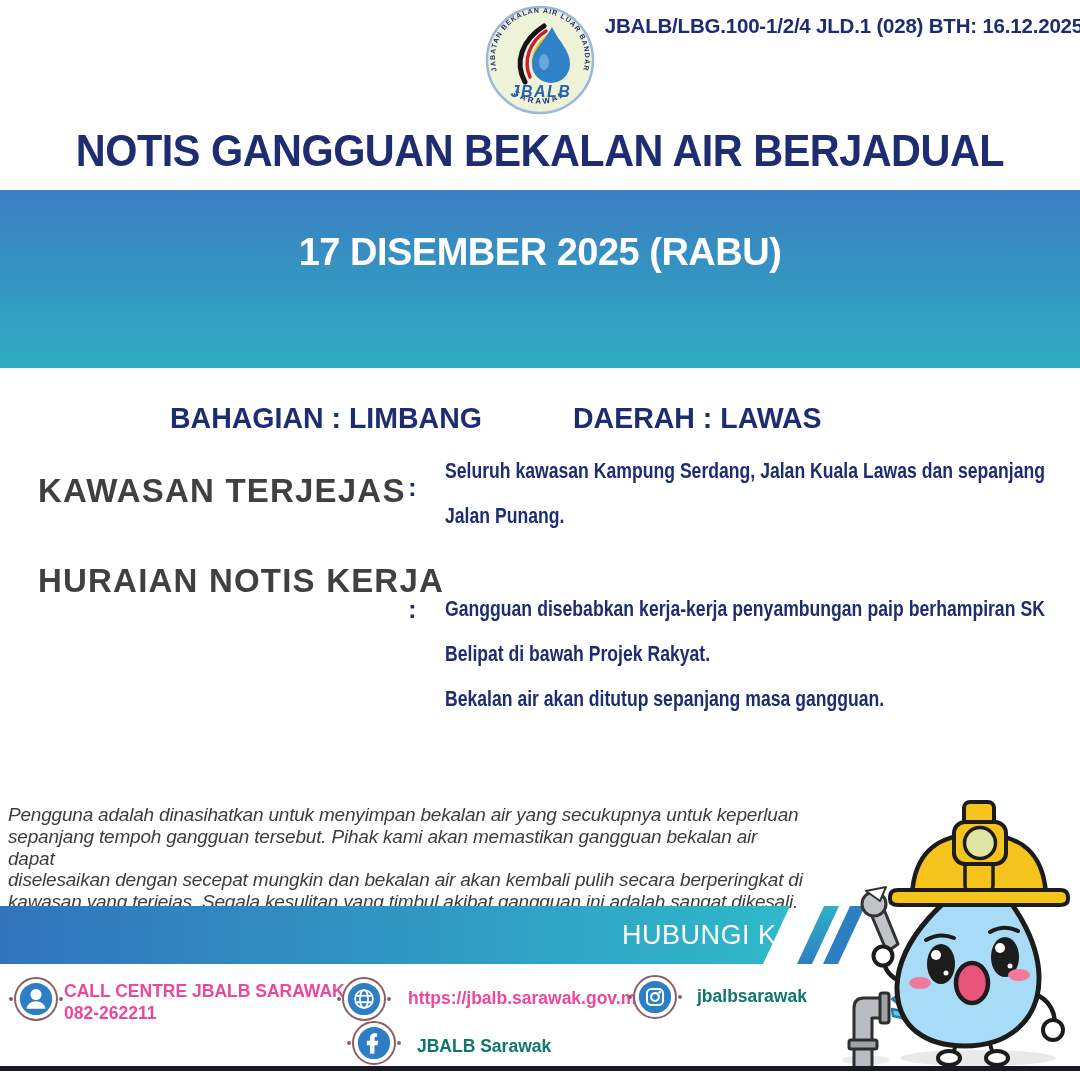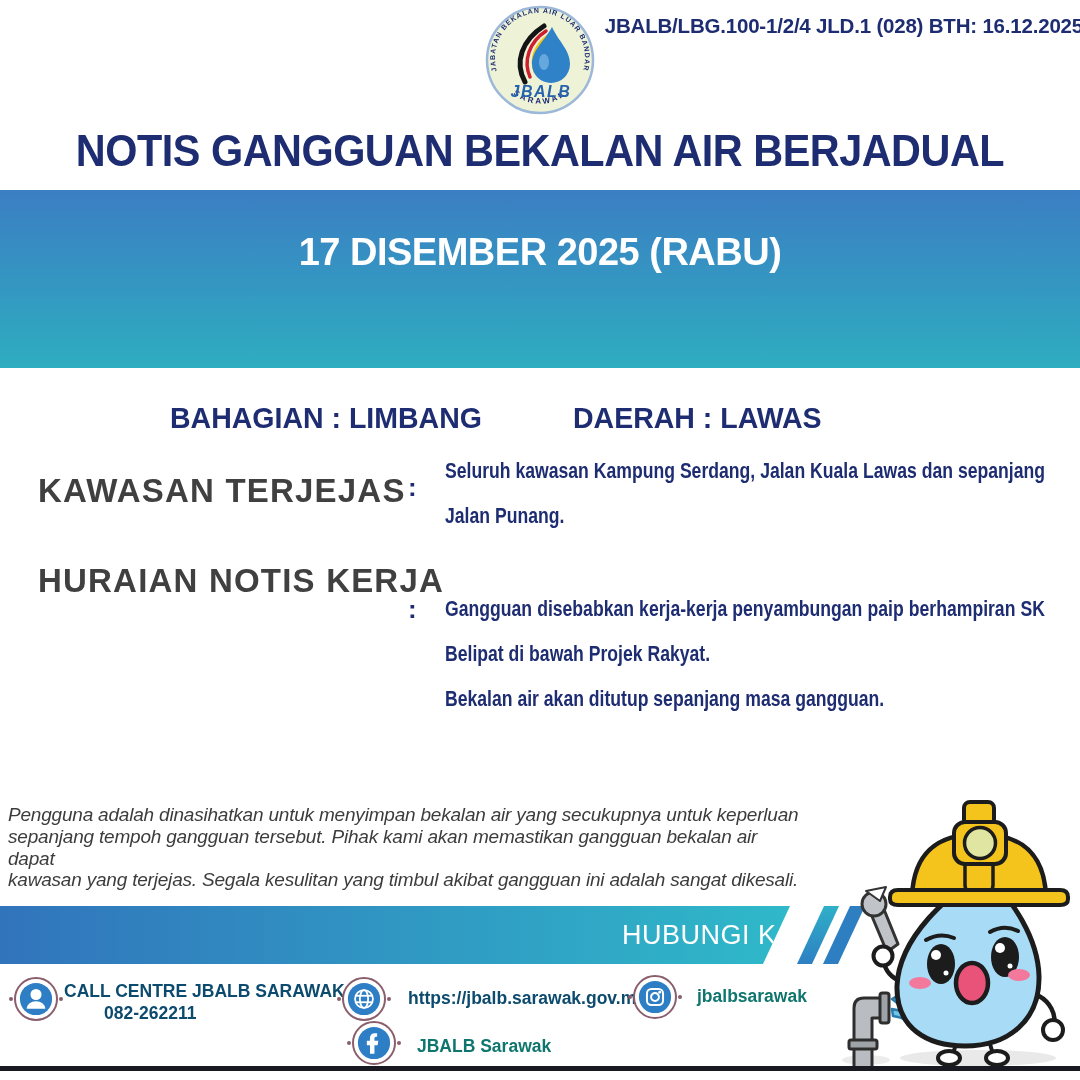--- a/index.html
+++ b/index.html
@@ -37,21 +37,21 @@
   .slash{top:906px;width:15px;height:58px;transform:skewX(-25deg);transform-origin:bottom left;}
   .slash1{left:797px;background:linear-gradient(180deg,#2fb0c8,#2e7fc2);}
   .slash2{left:823px;background:#2e7fc2;}
   
   .cicon{width:44px;height:44px;border:2px solid #8a5e6b;border-radius:50%;background:#fff;
          display:flex;align-items:center;justify-content:center;box-sizing:border-box;}
   .cicon::before,.cicon::after{content:'';position:absolute;width:4px;height:4px;border-radius:50%;background:#8a5e6b;top:18px;}
   .cicon::before{left:-7px;}
   .cicon::after{right:-7px;}
   .ctext{font-size:17.5px;font-weight:bold;white-space:nowrap;}
-  .navy{color:#0c4a6e;}
+  .navy{color:#ec4899;}
   .blue{color:#0f766e;}
   
   .bottom-rule{left:0;top:1066px;width:1080px;height:5px;background:#191922;}
   .mascot{left:828px;top:788px;width:252px;height:294px;}
 </style>
 </head>
 <body>
 
 <div class="abs ref">JBALB/LBG.100-1/2/4 JLD.1 (028) BTH: 16.12.2025</div>
 
@@ -101,38 +101,39 @@
   <div class="dval-in">
     <div class="jline">Gangguan disebabkan kerja-kerja penyambungan paip berhampiran SK</div>
     <div>Belipat di bawah Projek Rakyat.</div>
     <div>Bekalan air akan ditutup sepanjang masa gangguan.</div>
   </div>
 </div>
 
 <div class="abs disclaimer">
   <div>Pengguna adalah dinasihatkan untuk menyimpan bekalan air yang secukupnya untuk keperluan</div>
   <div>sepanjang tempoh gangguan tersebut. Pihak kami akan memastikan gangguan bekalan air dapat</div>
+  <div>diselesaikan dengan secepat mungkin dan bekalan air akan kembali pulih secara berperingkat di</div>
   <div>kawasan yang terjejas. Segala kesulitan yang timbul akibat gangguan ini adalah sangat dikesali.</div>
 </div>
 
 <div class="abs cbar">
   <div class="cbar-text">HUBUNGI KAMI</div>
 </div>
 <div class="abs slash slash1"></div>
 <div class="abs slash slash2"></div>
 
 <div class="abs cicon" style="left:14px;top:977px;">
   <svg width="34" height="34" viewBox="-19 -19 38 38">
     <circle cx="0" cy="0" r="18" fill="#2e7ec6"></circle>
     <circle cx="0" cy="-5" r="6.2" fill="#ffffff"></circle>
     <path d="M-10.5 11 a10.5 8.5 0 0 1 21 0 z" fill="#ffffff"></path>
   </svg>
 </div>
 <div class="abs ctext navy" style="left:64px;top:981px;">CALL CENTRE JBALB SARAWAK</div>
-<div class="abs ctext navy" style="left:64px;top:1003px;margin-left:40px;">082-262211</div>
+<div class="abs ctext navy" style="left:64px;top:1003px;">082-262211</div>
 
 <div class="abs cicon" style="left:342px;top:977px;">
   <svg width="34" height="34" viewBox="-19 -19 38 38">
     <circle cx="0" cy="0" r="18" fill="#2e7ec6"></circle>
     <circle cx="0" cy="0" r="10" fill="none" stroke="#ffffff" stroke-width="2"></circle>
     <ellipse cx="0" cy="0" rx="4.6" ry="10" fill="none" stroke="#ffffff" stroke-width="2"></ellipse>
     <line x1="-10" y1="-3.6" x2="10" y2="-3.6" stroke="#ffffff" stroke-width="2"></line>
     <line x1="-10" y1="3.6" x2="10" y2="3.6" stroke="#ffffff" stroke-width="2"></line>
   </svg>
 </div>

